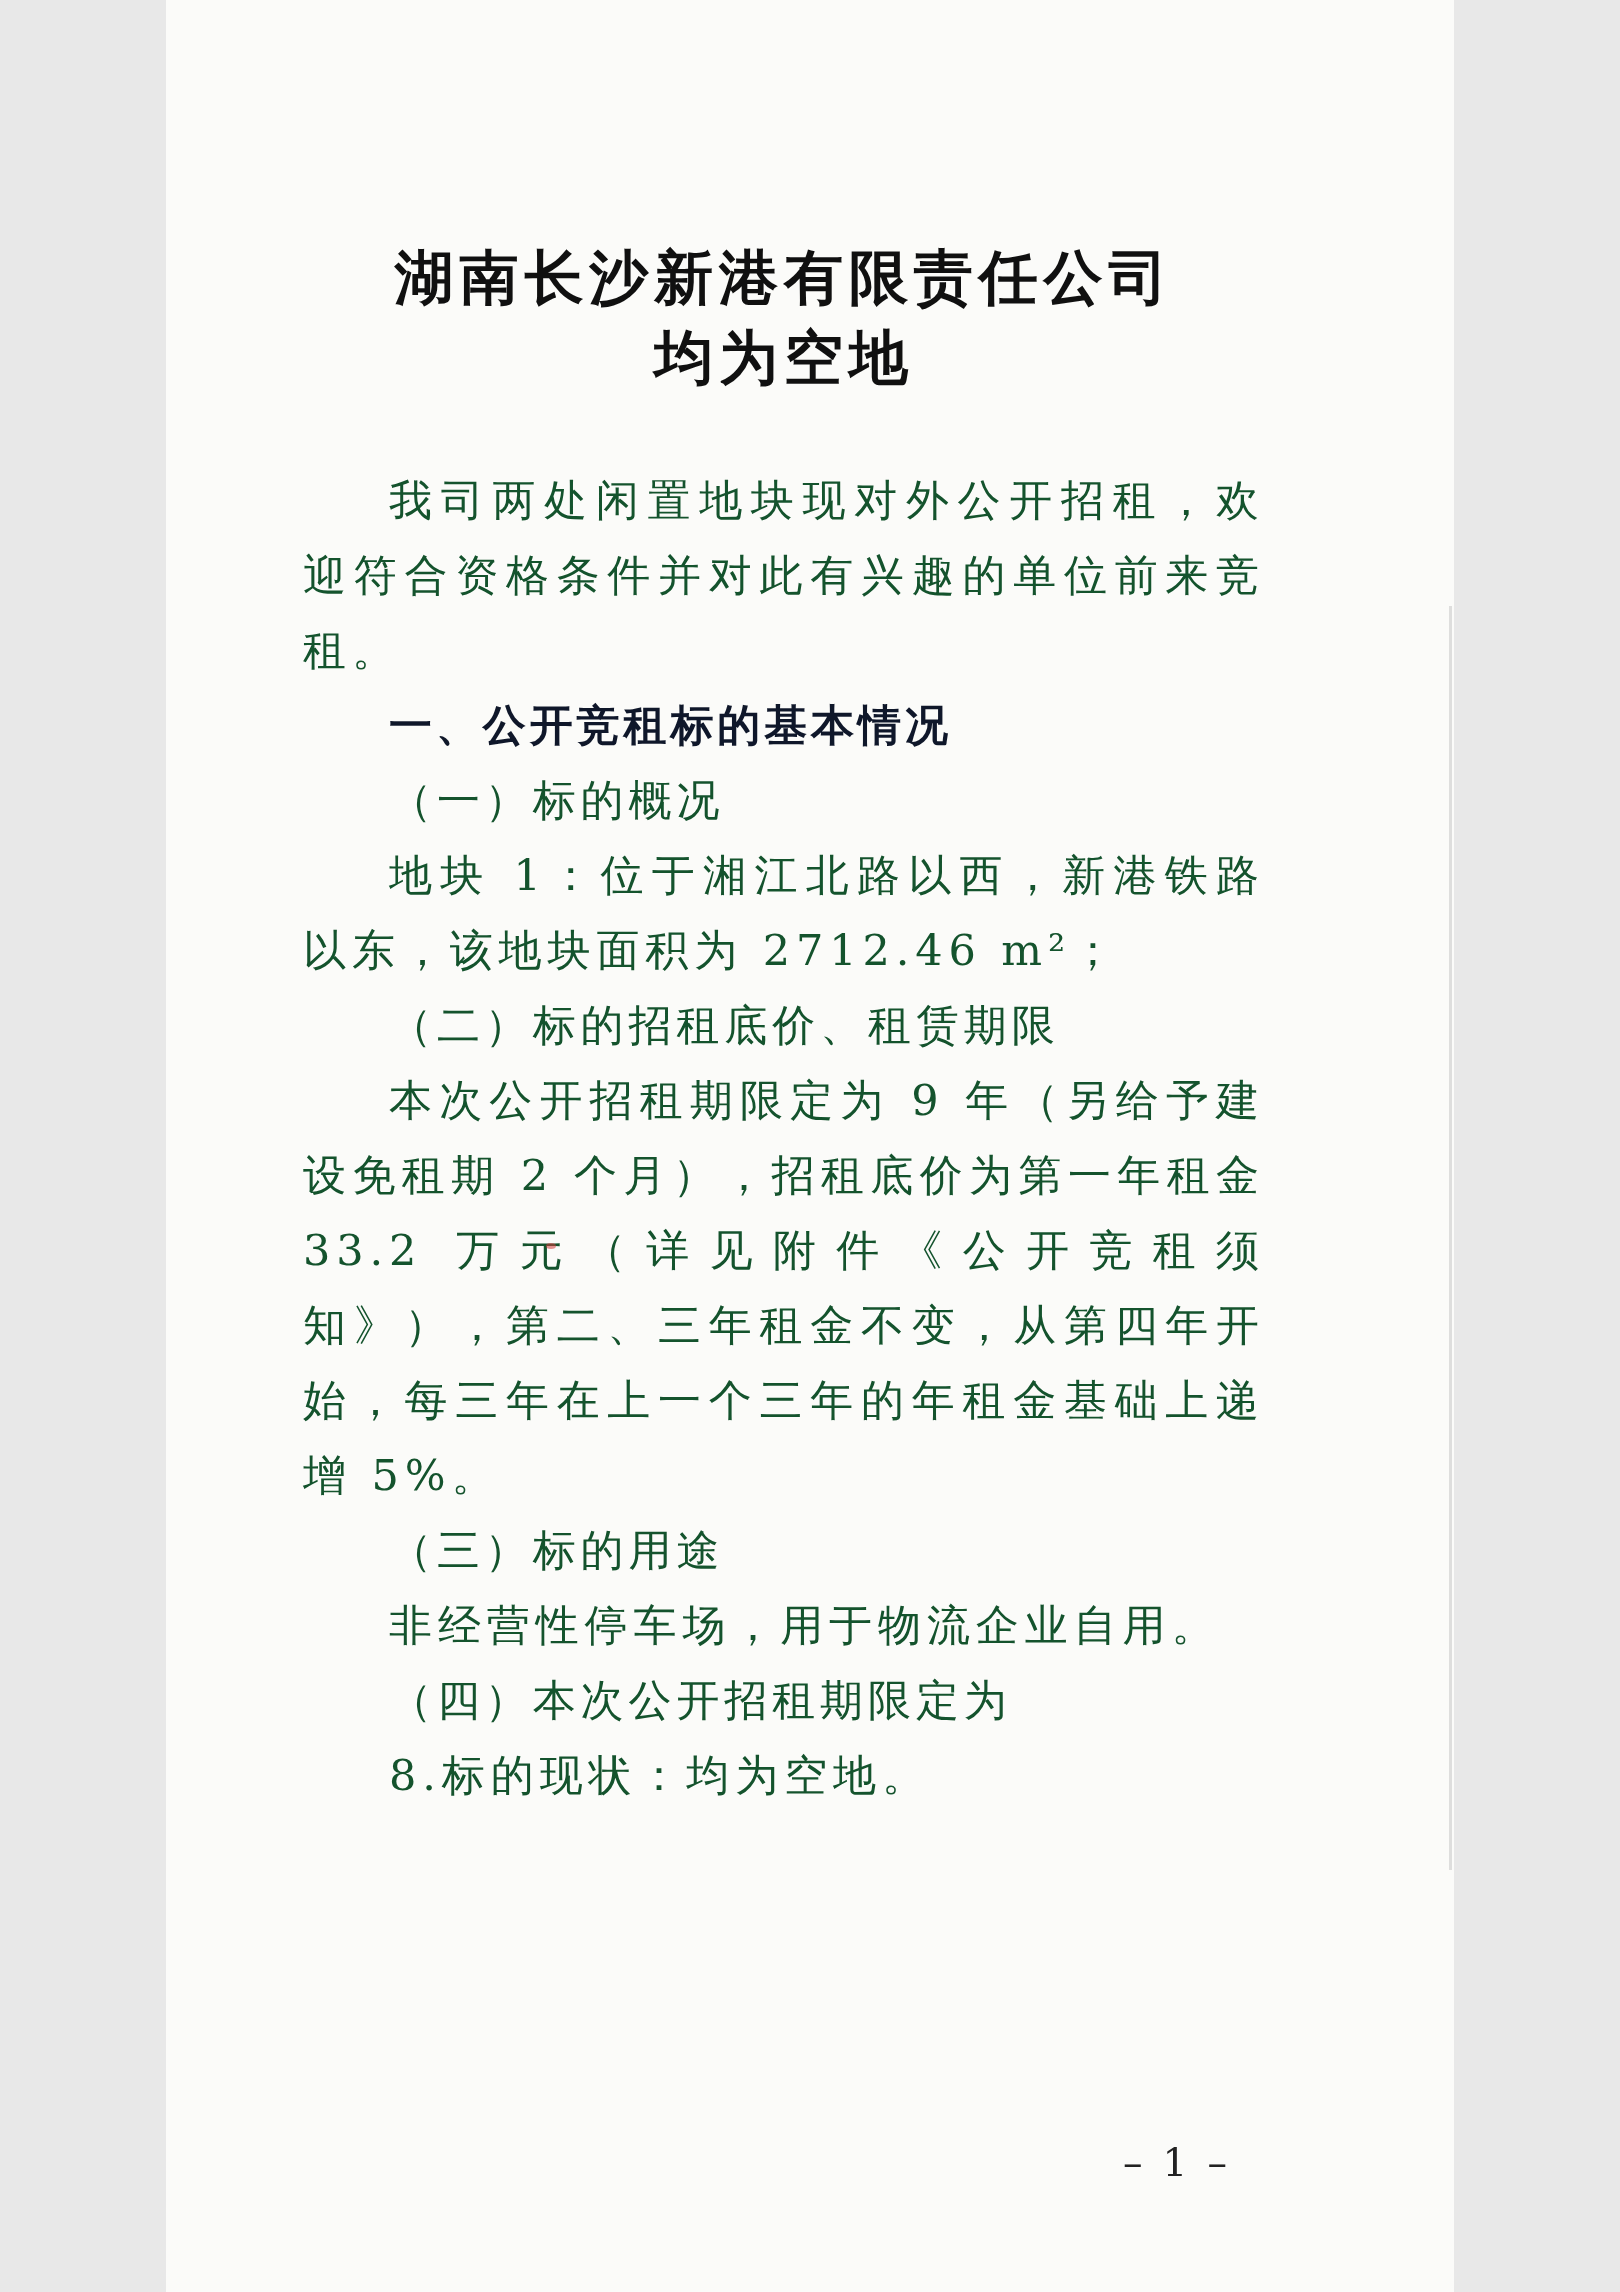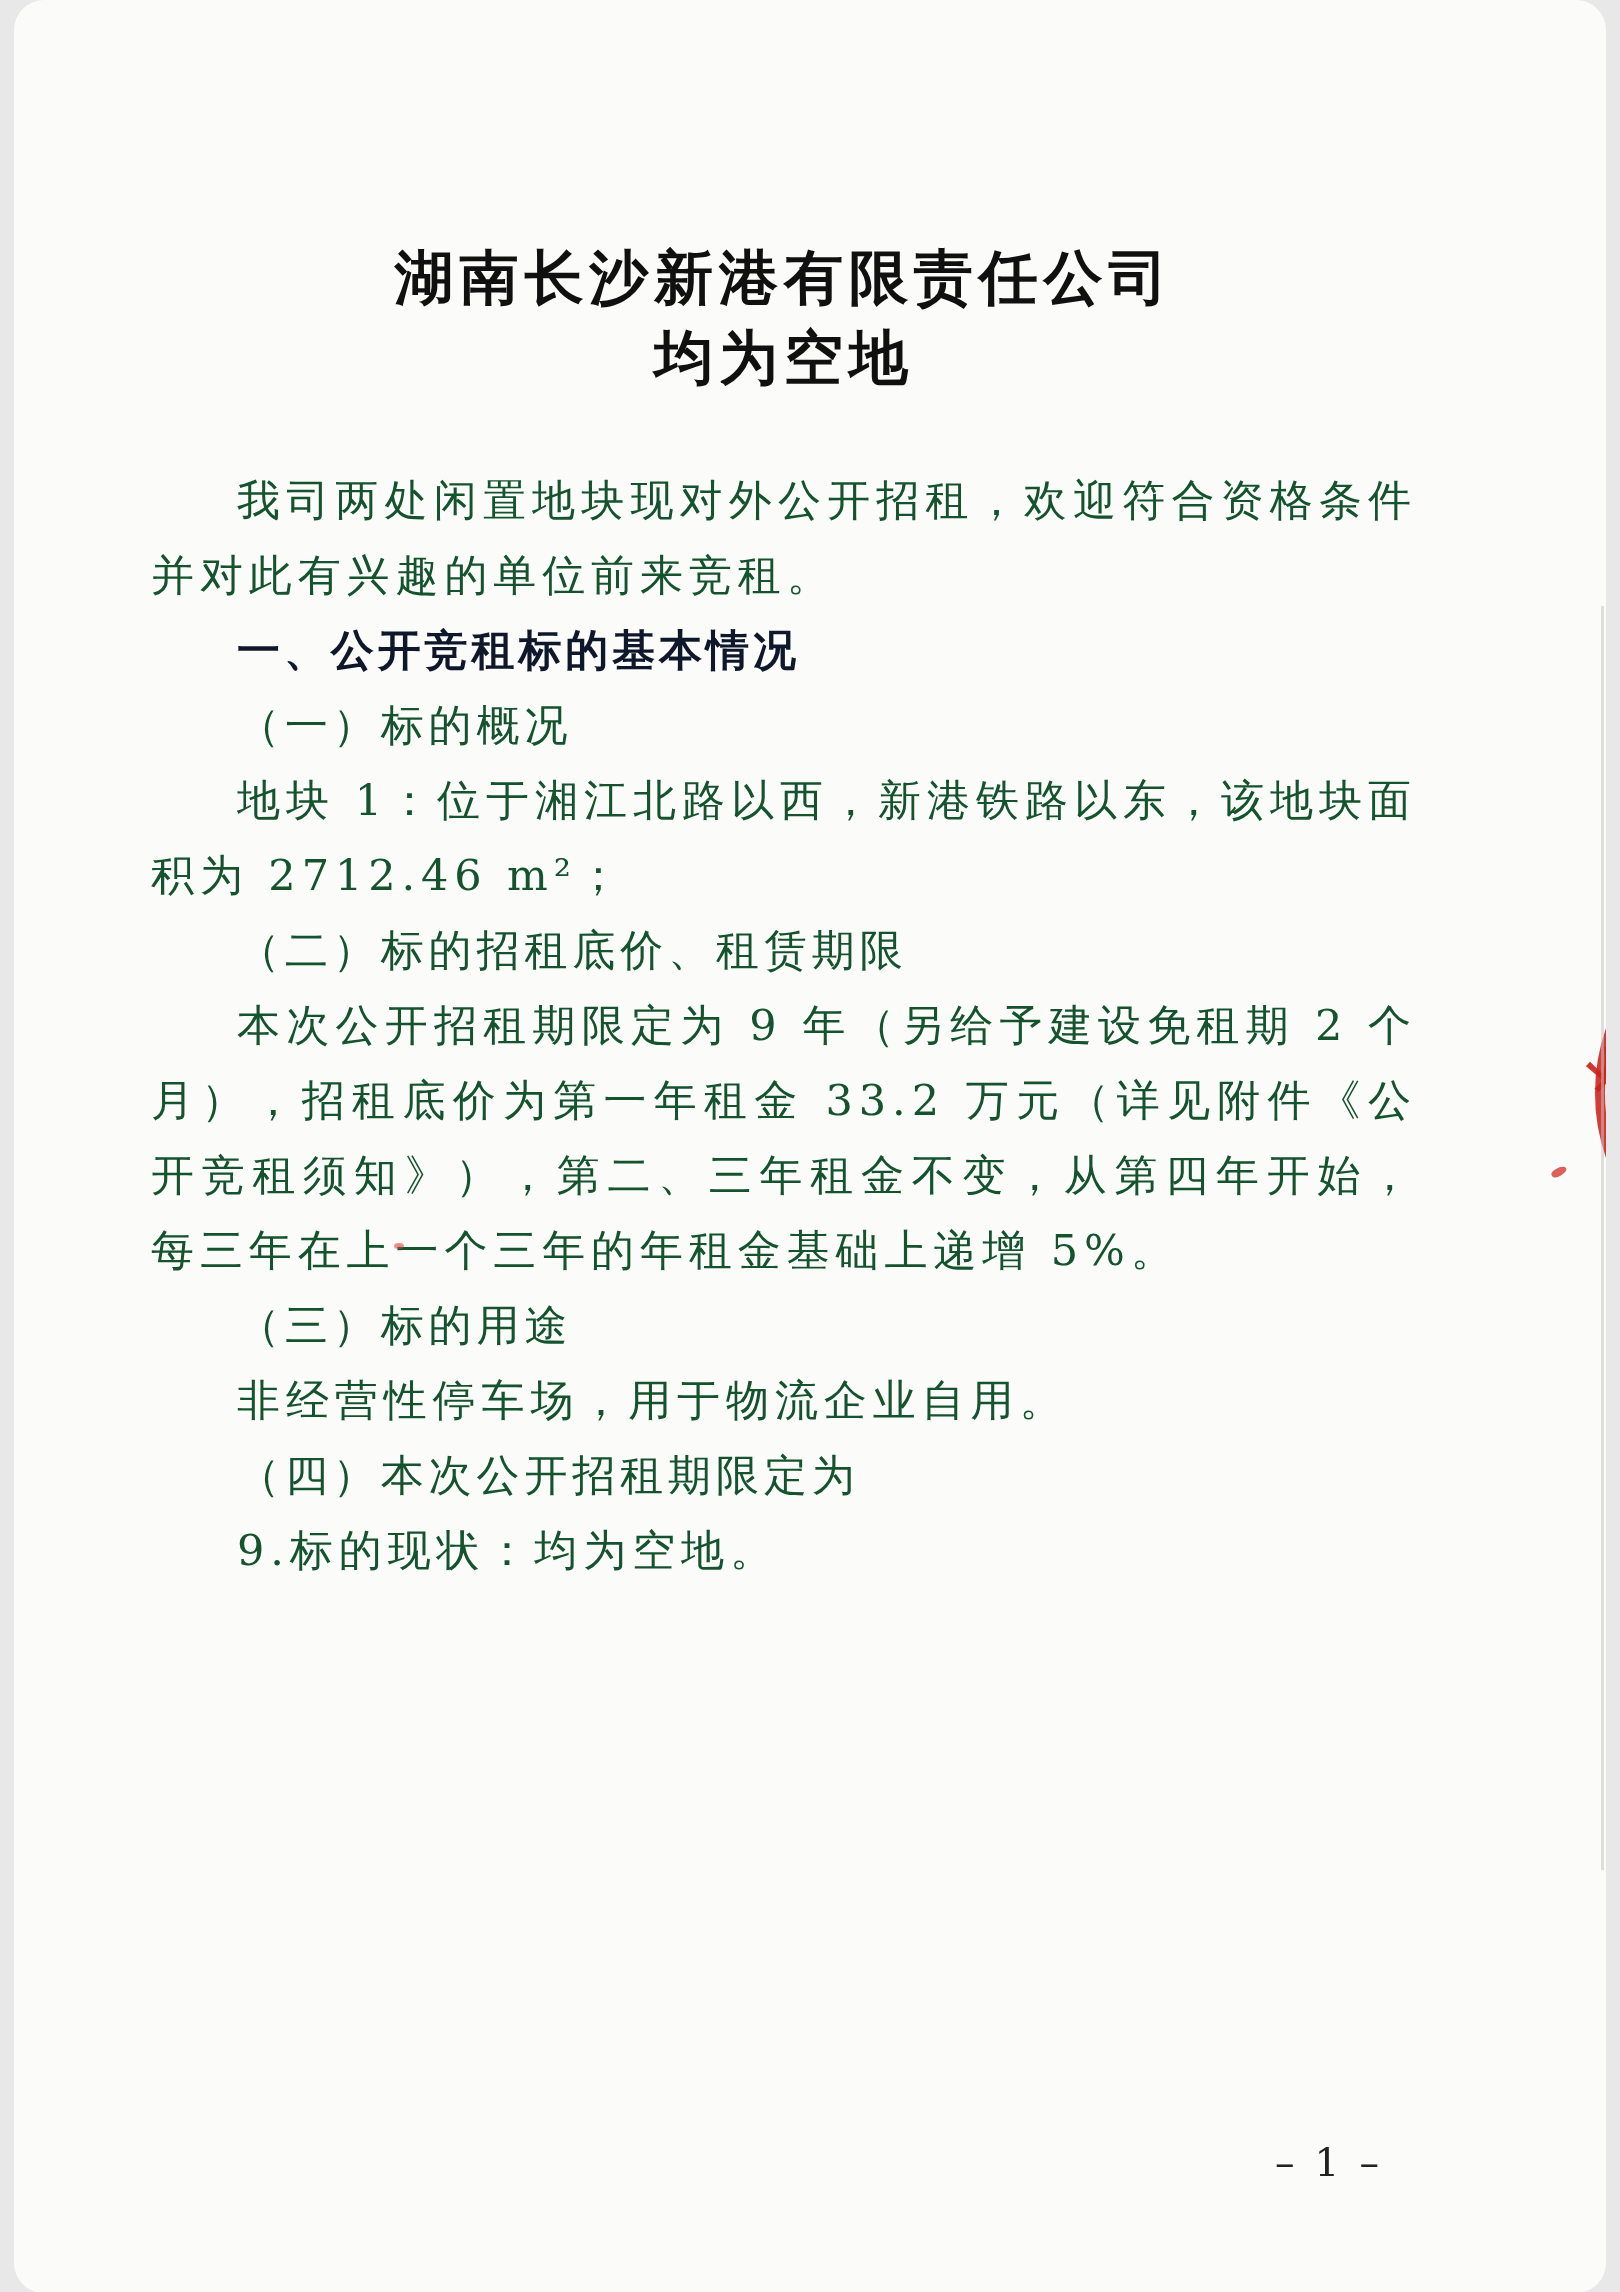--- a/index.html
+++ b/index.html
@@ -2,28 +2,27 @@
 <html lang="zh"><head>
 <meta charset="utf-8">
 <style>
   html, body {
     margin: 0;
     padding: 0;
     background: #e8e8e8;
   }
   .page {
     position: relative;
-    width: 1592px;
+    width: 1288px;
     height: 2293px;
     margin: 0 auto;
     background: #fbfbf9;
     overflow: hidden;
     font-family: "DejaVu Serif", "Liberation Serif", serif;
     color: #1c1c1c;
-    border-radius: 30px;
   }
   .content {
     position: relative;
     padding: 0 189px 0 137px;
   }
   .title-block {
     margin-top: 238px;
     text-align: center;
     font-weight: bold;
     color: #101010;
@@ -137,21 +136,21 @@
     <div class="body-text">
       <p class="doc">我司两处闲置地块现对外公开招租，欢迎符合资格条件并对此有兴趣的单位前来竞租。</p>
       <p class="doc heading-bold">一、公开竞租标的基本情况</p>
       <p class="doc sub-heading">（一）标的概况</p>
       <p class="doc">地块 1：位于湘江北路以西，新港铁路以东，该地块面积为 2712.46 m²；</p>
       <p class="doc sub-heading">（二）标的招租底价、租赁期限</p>
       <p class="doc">本次公开招租期限定为 9 年（另给予建设免租期 2 个月），招租底价为第一年租金 33.2 万元（详见附件《公开竞租须知》），第二、三年租金不变，从第四年开始，每三年在上一个三年的年租金基础上递增 5%。</p>
       <p class="doc sub-heading">（三）标的用途</p>
       <p class="doc">非经营性停车场，用于物流企业自用。</p>
       <p class="doc sub-heading">（四）本次公开招租期限定为</p>
-      <p class="doc">9.标的现状：均为空地。</p>
+      <p class="doc">8.标的现状：均为空地。</p>
     </div>
 
   </div>
 
   <div class="seal-arc"></div>
   <div class="seal-glyph">长</div>
   <div class="seal-glyph-2">七</div>
   <div class="seal-speck"></div>
   <div class="speck-red-small"></div>
   <div class="scan-edge"></div>

